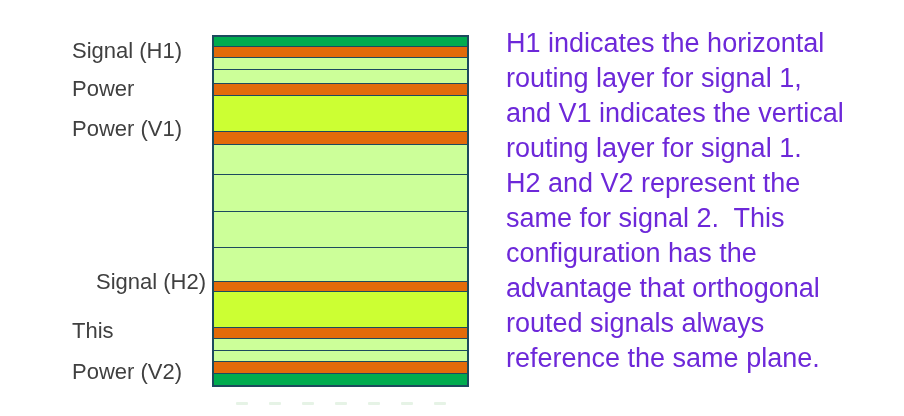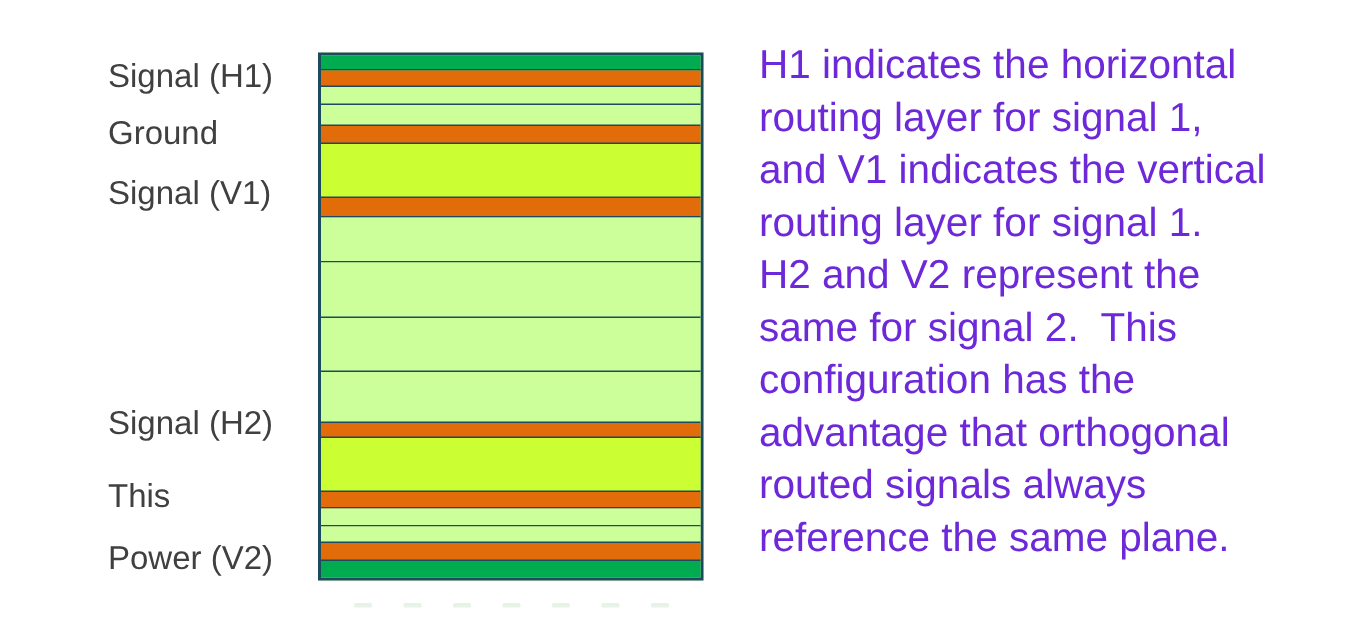--- a/index.html
+++ b/index.html
@@ -61,23 +61,23 @@
     border-radius: 1px;
   }
 </style>
 </head>
 <body>
 
 <div class="canvas">
 
   <div>
       <div class="layer-label" style="top: 37px;">Signal (H1)</div>
-      <div class="layer-label" style="top: 75px;">Ground</div>
-      <div class="layer-label" style="top: 115px;">Signal (V1)</div>
-      <div class="layer-label" style="top: 268px;">Signal (H2)</div>
+      <div class="layer-label" style="top: 75px;">Power</div>
+      <div class="layer-label" style="top: 115px;">Power (V1)</div>
+      <div class="layer-label" style="top: 268px; margin-left: 24px;">Signal (H2)</div>
       <div class="layer-label" style="top: 317px;">This</div>
       <div class="layer-label" style="top: 358px;">Power (V2)</div>
     </div>
 
   <div class="stack">
       <div class="layer" style="height: 10px; background: rgb(0, 172, 79);"></div>
       <div class="layer" style="height: 11px; background: rgb(226, 107, 10);"></div>
       <div class="layer" style="height: 12px; background: rgb(204, 255, 153);"></div>
       <div class="layer" style="height: 14px; background: rgb(204, 255, 153);"></div>
       <div class="layer" style="height: 12px; background: rgb(226, 107, 10);"></div>

